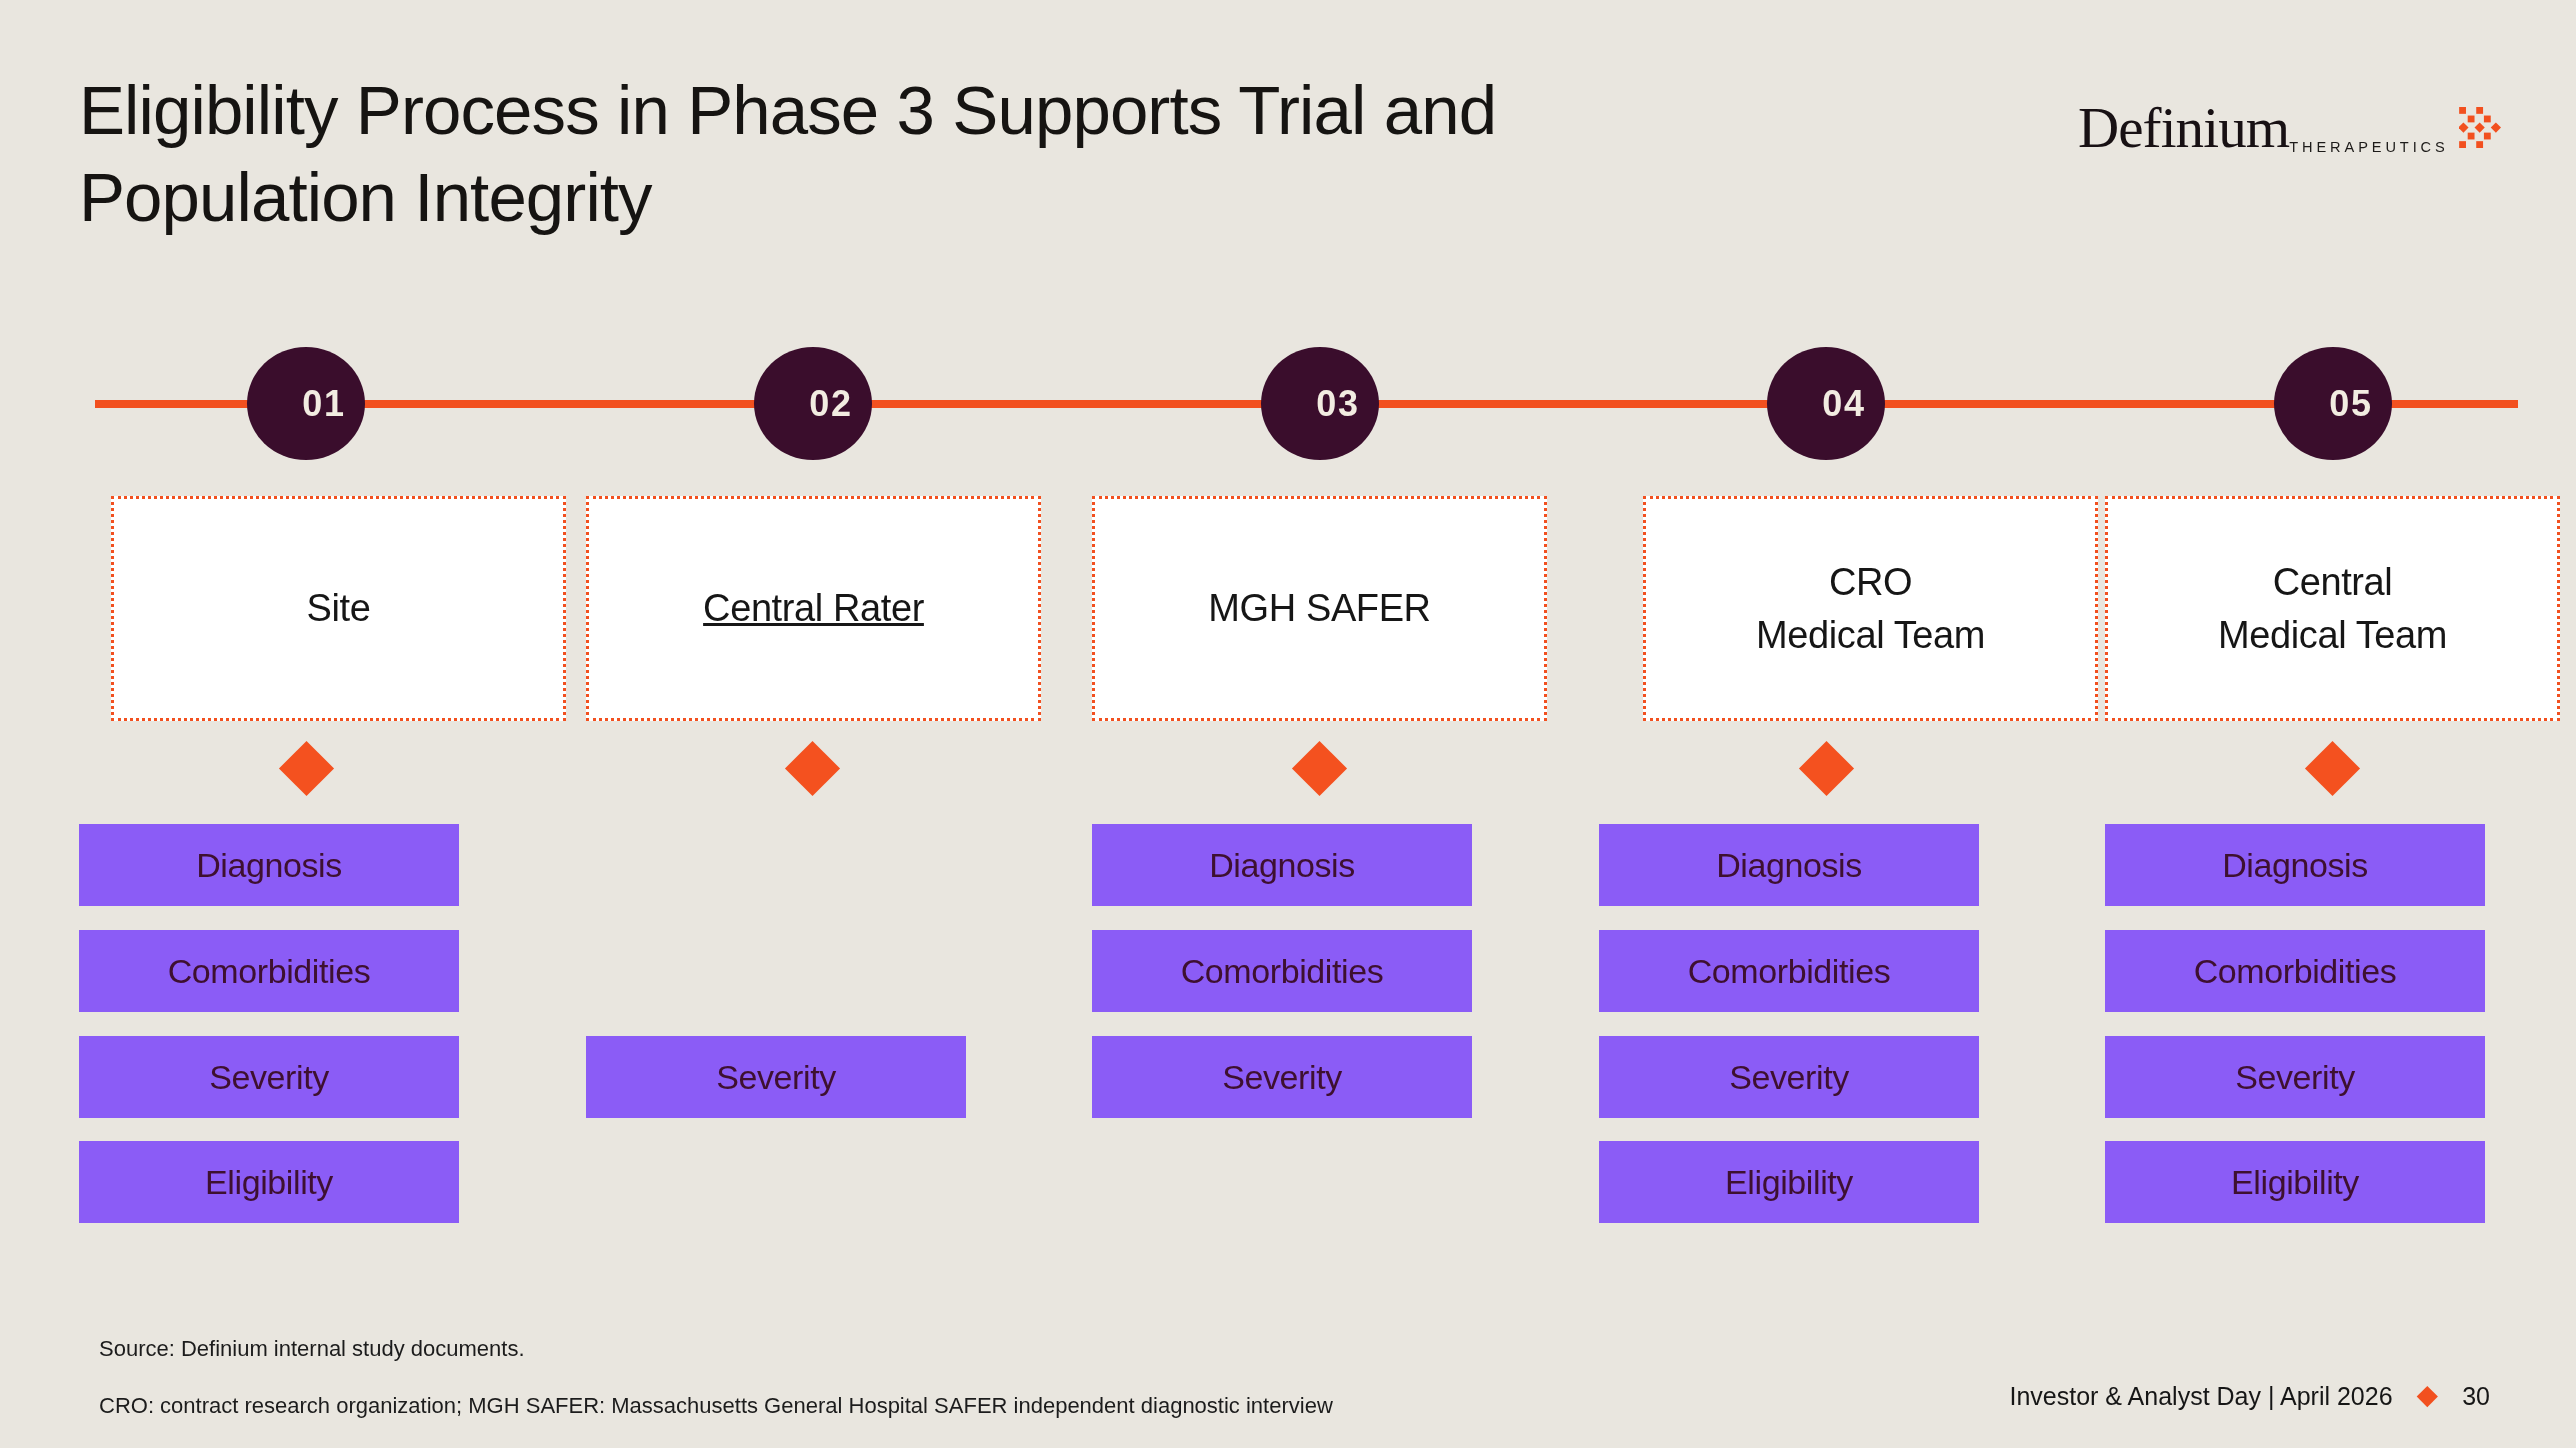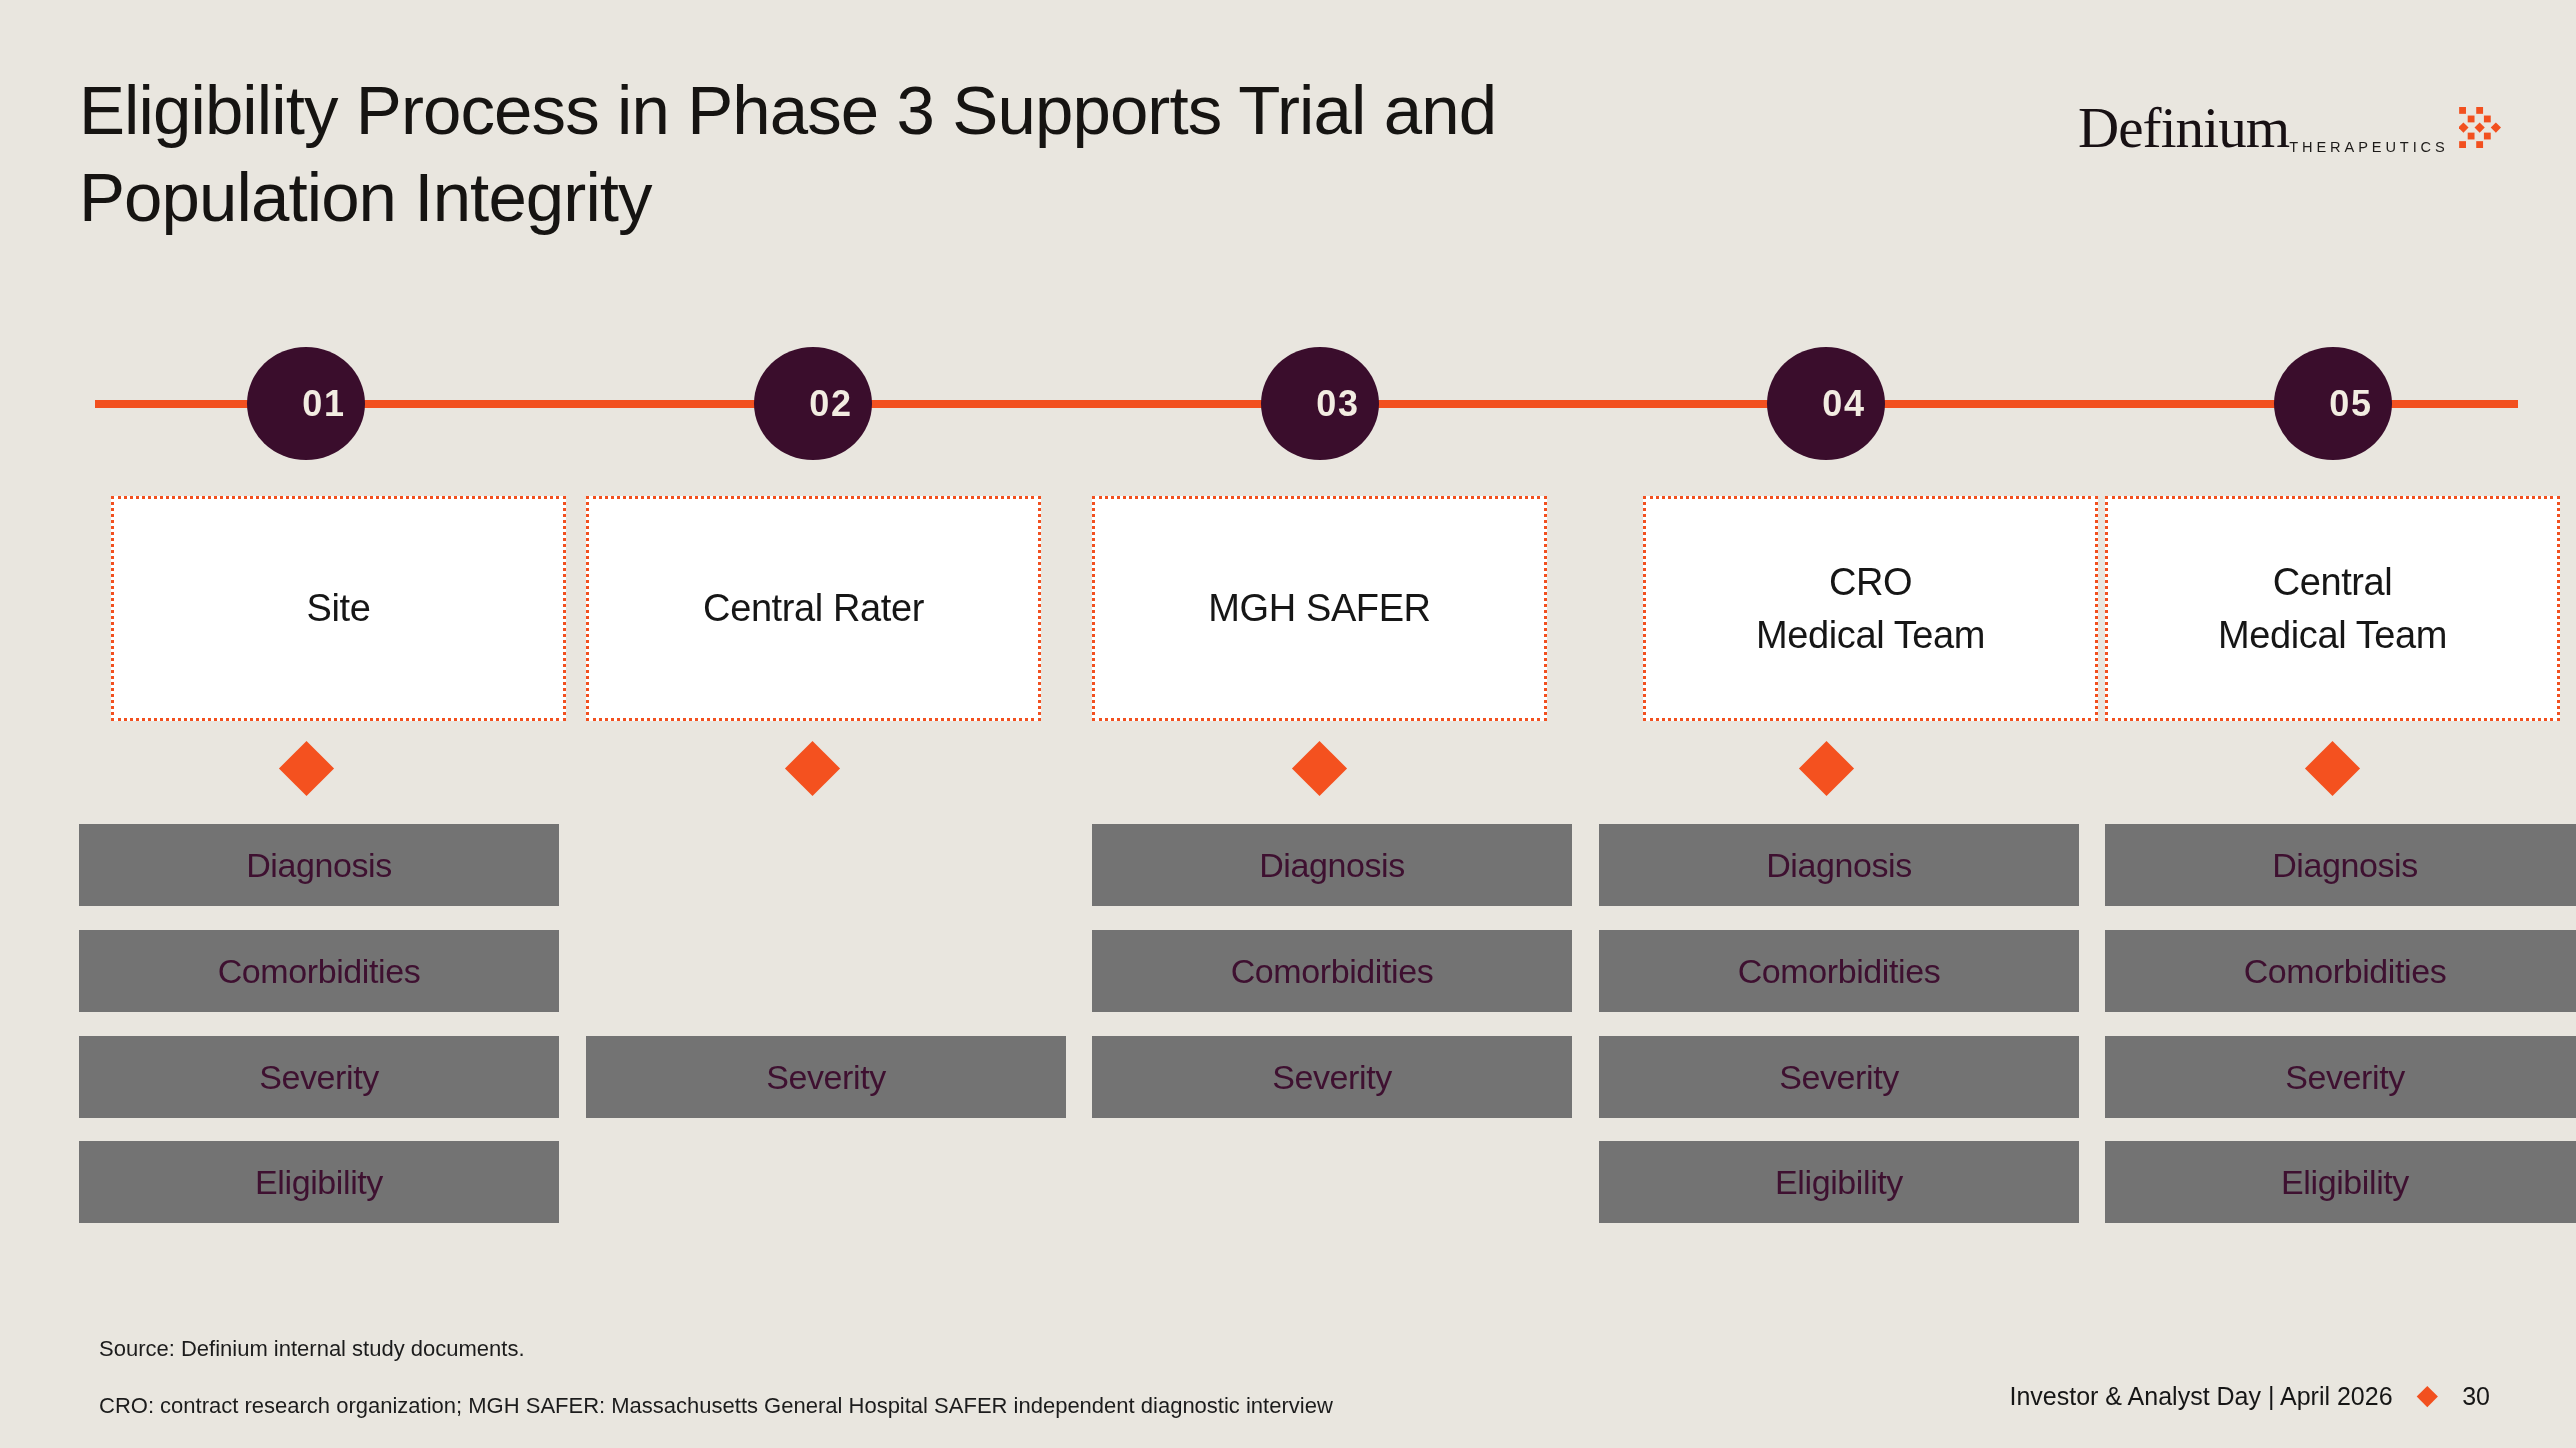--- a/index.html
+++ b/index.html
@@ -113,23 +113,23 @@
     top: 749px;
     width: 39px;
     height: 39px;
     background: #F4511F;
     transform: rotate(45deg);
   }
 
   
   .check-pill {
     position: absolute;
-    width: 480px;
+    width: 380px;
     height: 82px;
-    background: #737373;
+    background: #8b5cf6;
     display: flex;
     align-items: center;
     justify-content: center;
   }
   .check-pill-label {
     font-size: 34px;
     letter-spacing: -0.4px;
     color: #3E1030;
   }
 
@@ -216,21 +216,21 @@
       </div>
       <div class="check-pill" style="left: 79px; top: 1036px;">
         <div class="check-pill-label">Severity</div>
       </div>
       <div class="check-pill" style="left: 79px; top: 1141px;">
         <div class="check-pill-label">Eligibility</div>
       </div>
       <div class="step-circle" style="left: 754px; top: 347px; text-align: right;">
         <div class="step-number">02</div>
       </div>
-      <div class="org-box" style="left: 586px;">
+      <div class="org-box" style="left: 586px; text-decoration: underline;">
         <div class="org-box-label">
           <div class="">Central Rater</div>
         </div>
       </div>
       <div class="gate-diamond" style="left: 793px; top: 749px;"></div>
       <div class="check-pill" style="left: 586px; top: 1036px;">
         <div class="check-pill-label">Severity</div>
       </div>
       <div class="step-circle" style="left: 1261px; top: 347px;">
         <div class="step-number">03</div>

